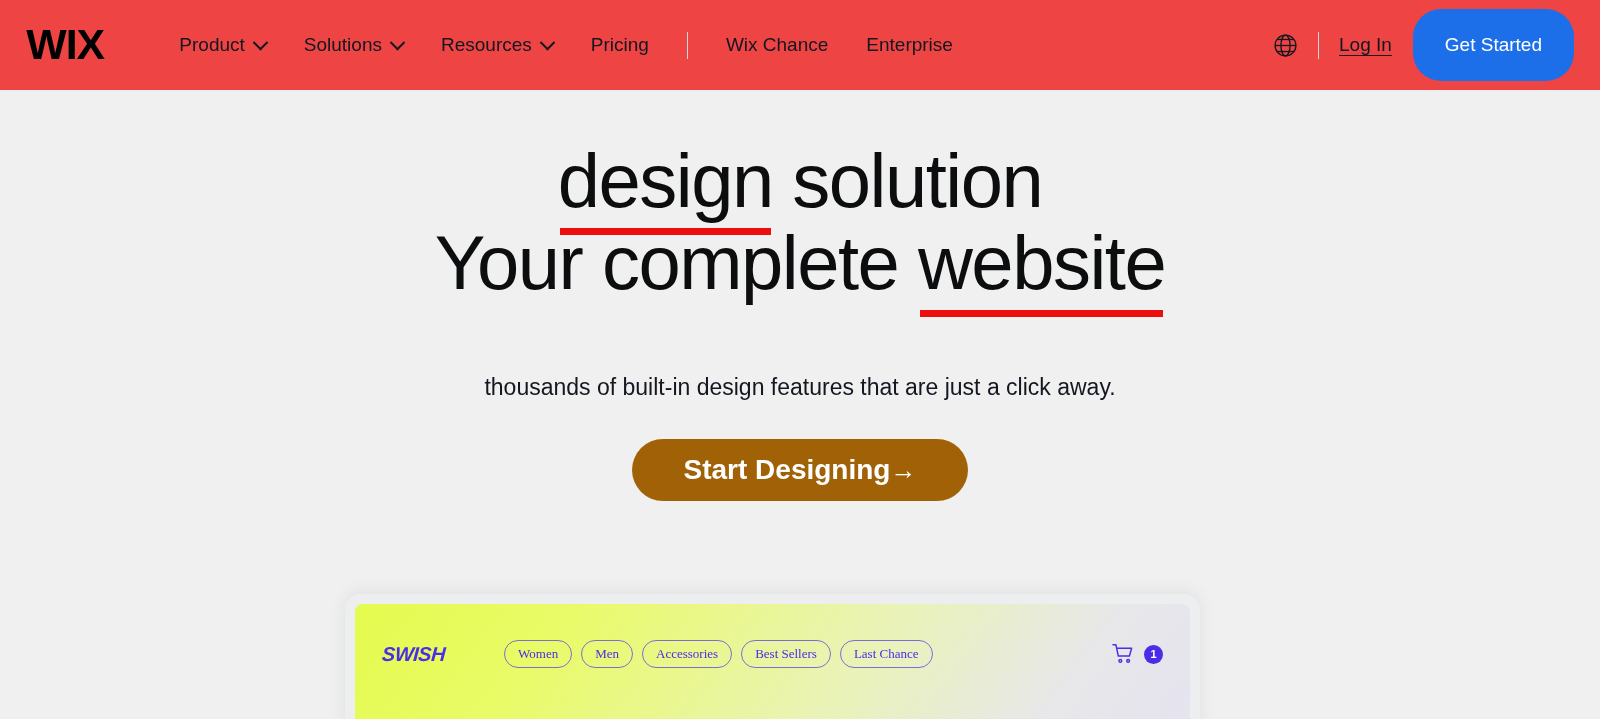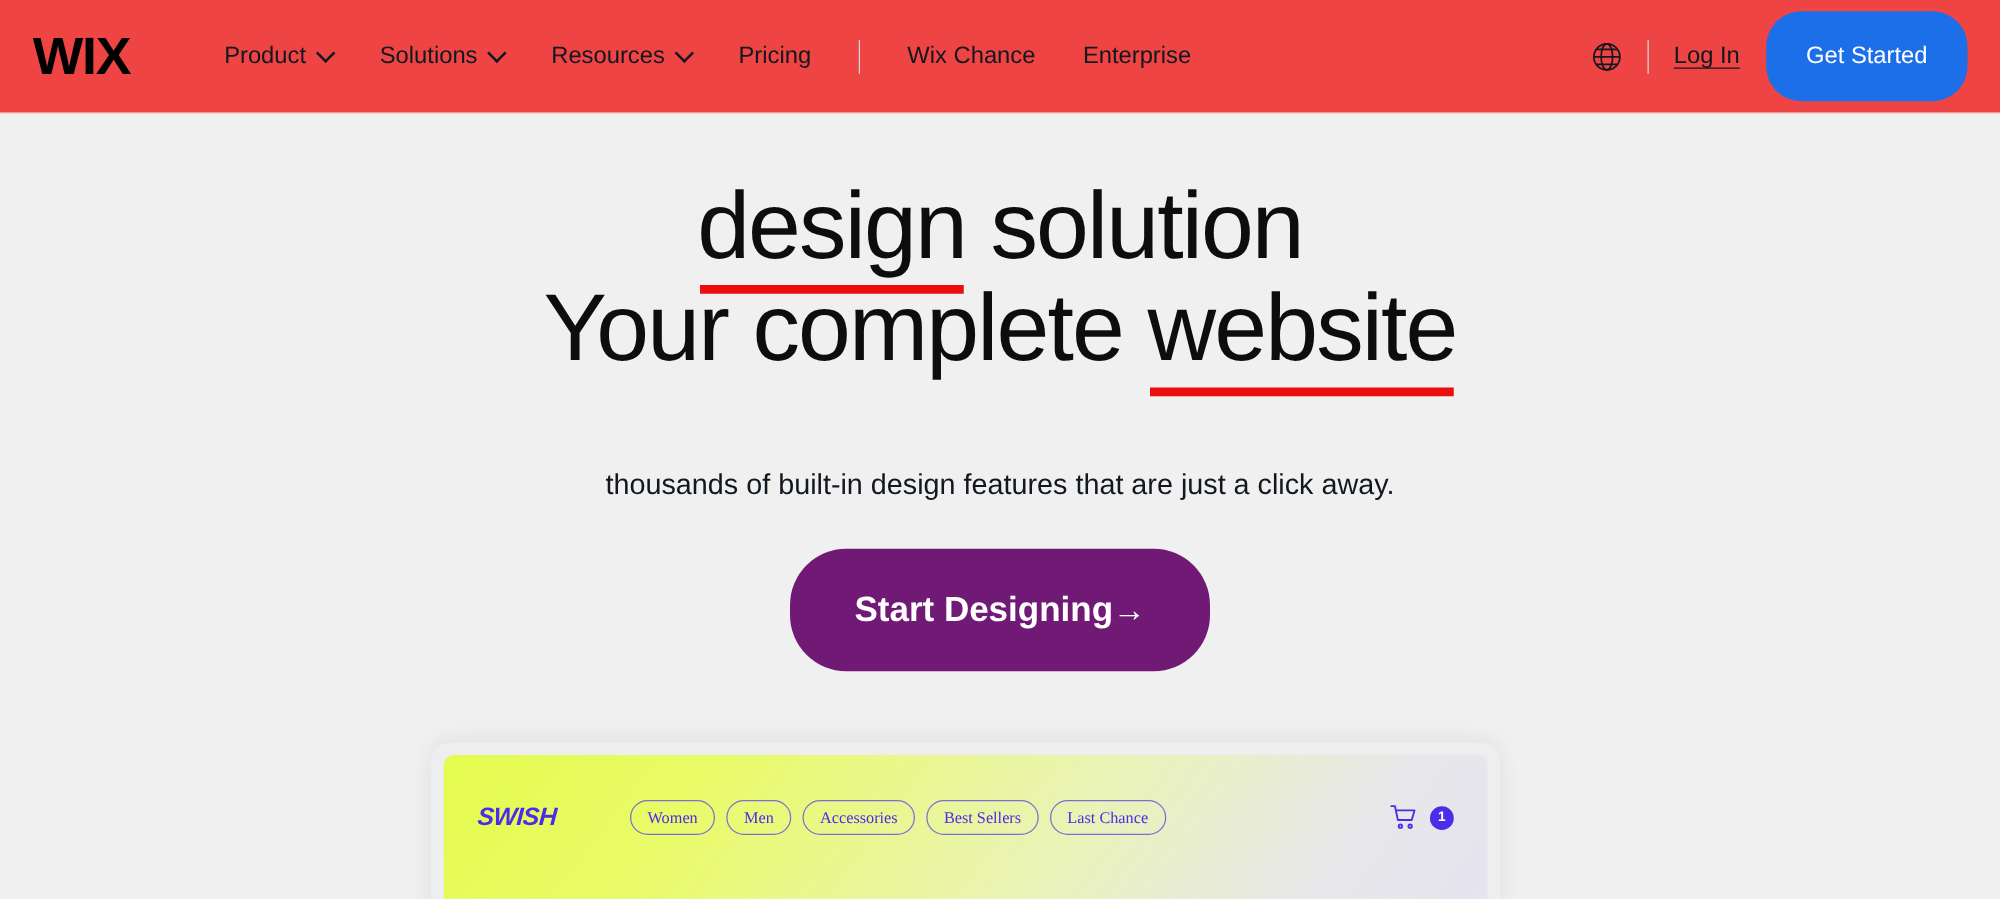--- a/index.html
+++ b/index.html
@@ -91,24 +91,24 @@
   }
   .subhead {
     margin-top:28px;
     text-align:center;
     font-size:23px; line-height:1.62;
     color:#131720; font-weight:400;
   }
   .cta-wrap { text-align:center; margin-top:32px; }
   .btn-cta {
     display:inline-flex; align-items:center; 
-    background:#701a75; color:#fff;
+    background:#a16207; color:#fff;
     font-size:28px; font-weight:bold;
     border:none; border-radius:45px;
-    padding:0 52px; height:98px;
+    padding:0 52px; height:62px;
     cursor:pointer;
   }
   .btn-cta .arrow { font-size:26px; line-height:1; }
 
   
   .mock-stage {
     position:absolute; left:0; top:503px;
     width:1600px; height:216px;
   }
   .mock-frame {

